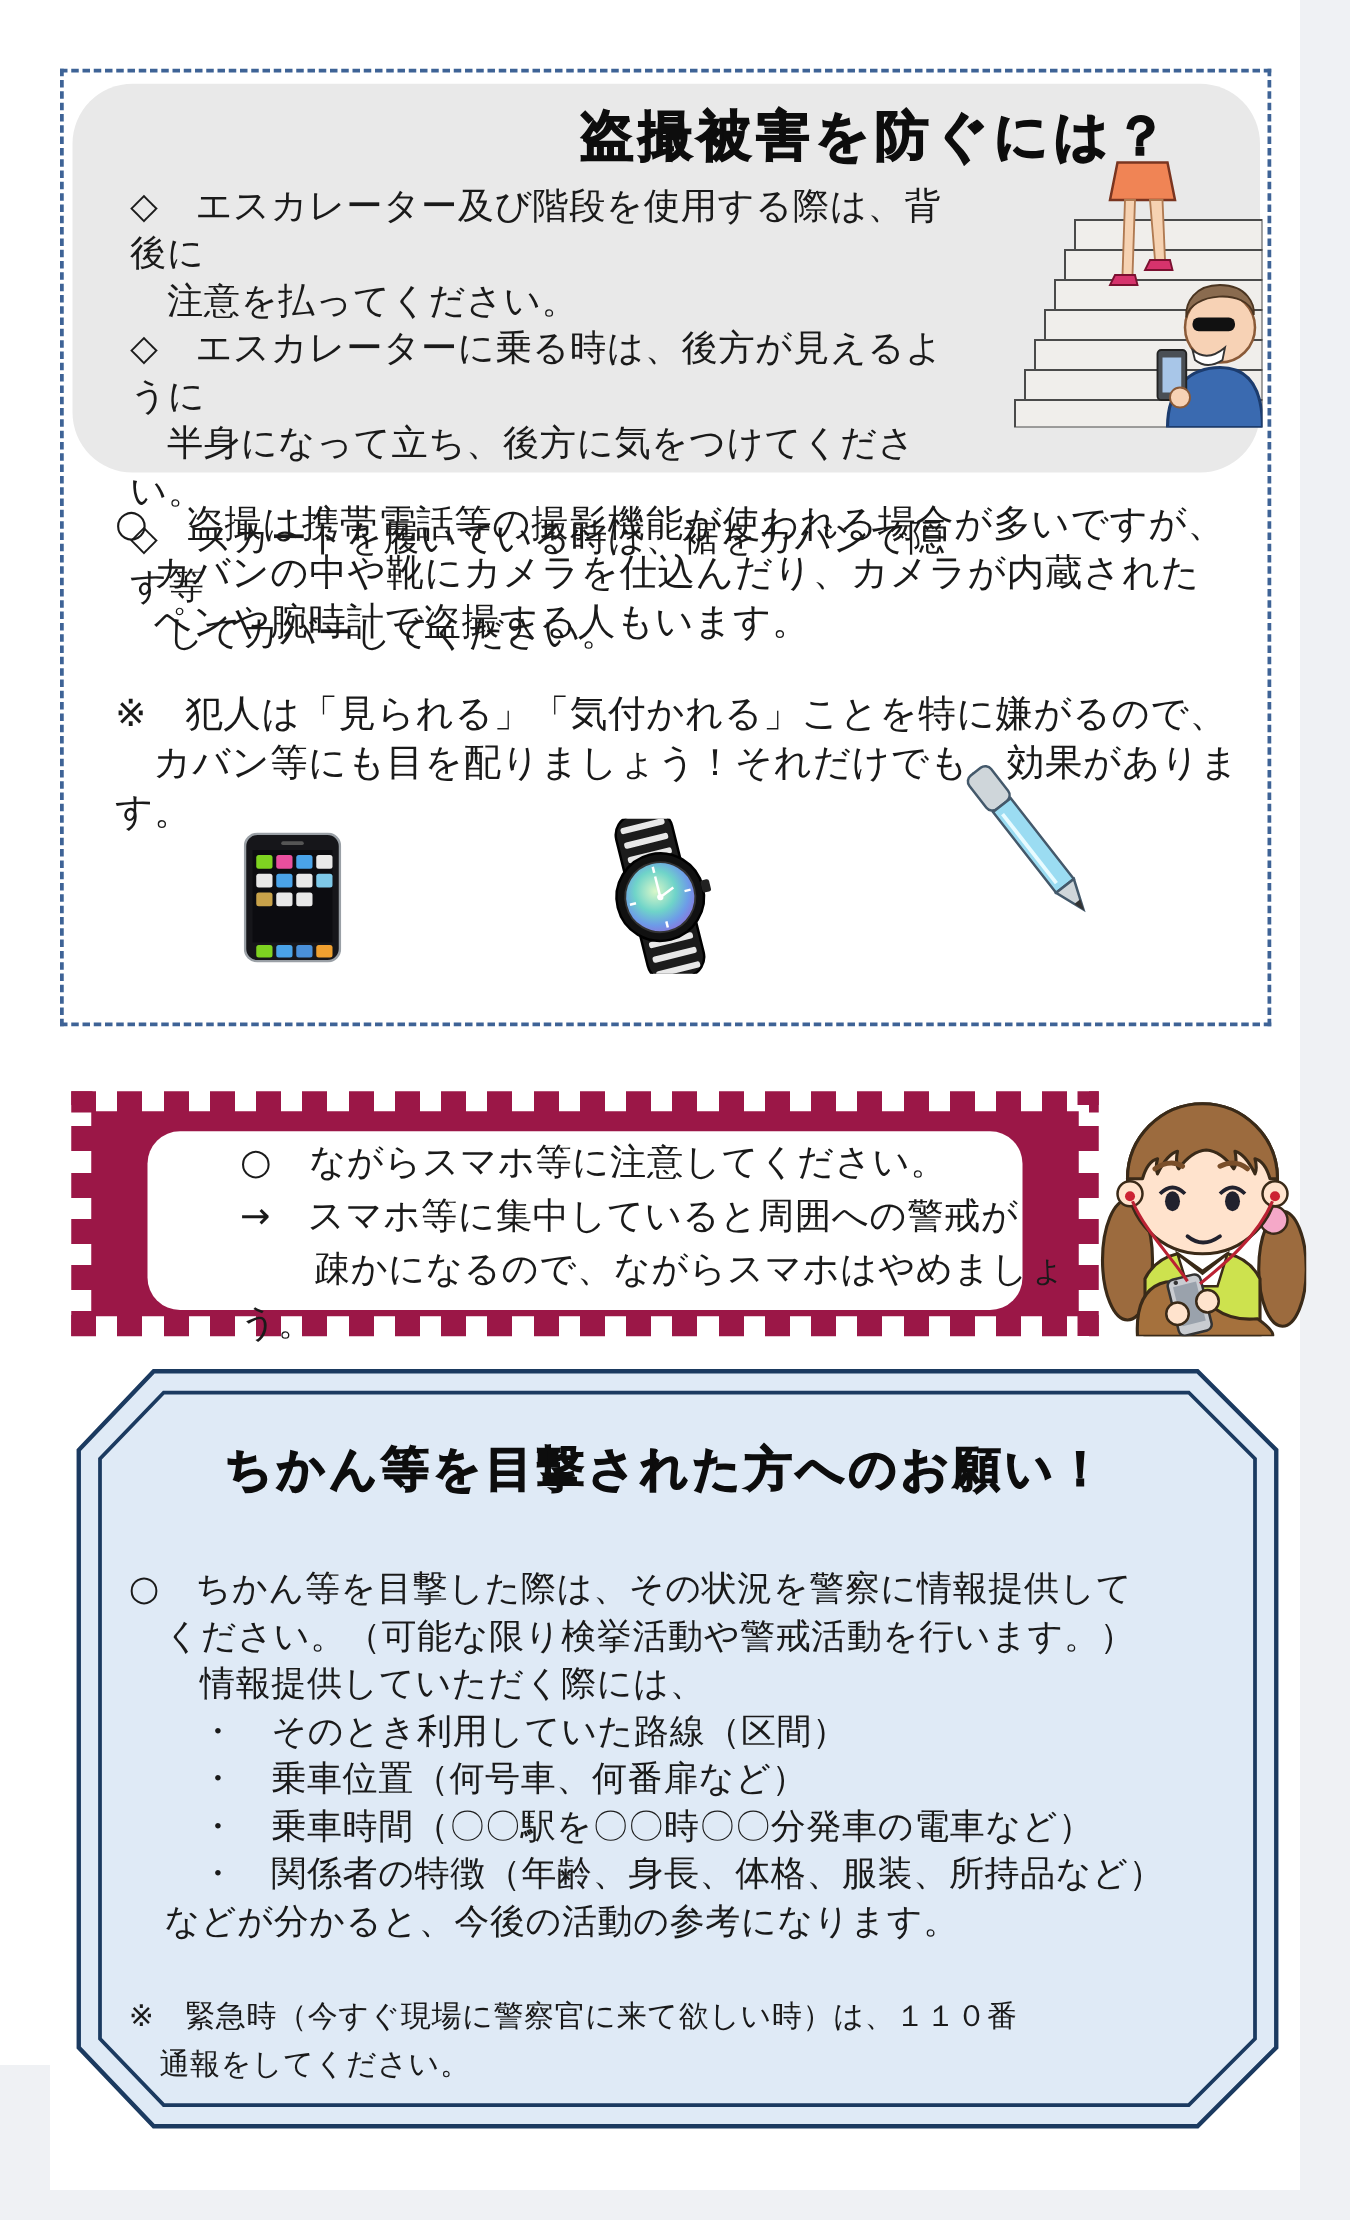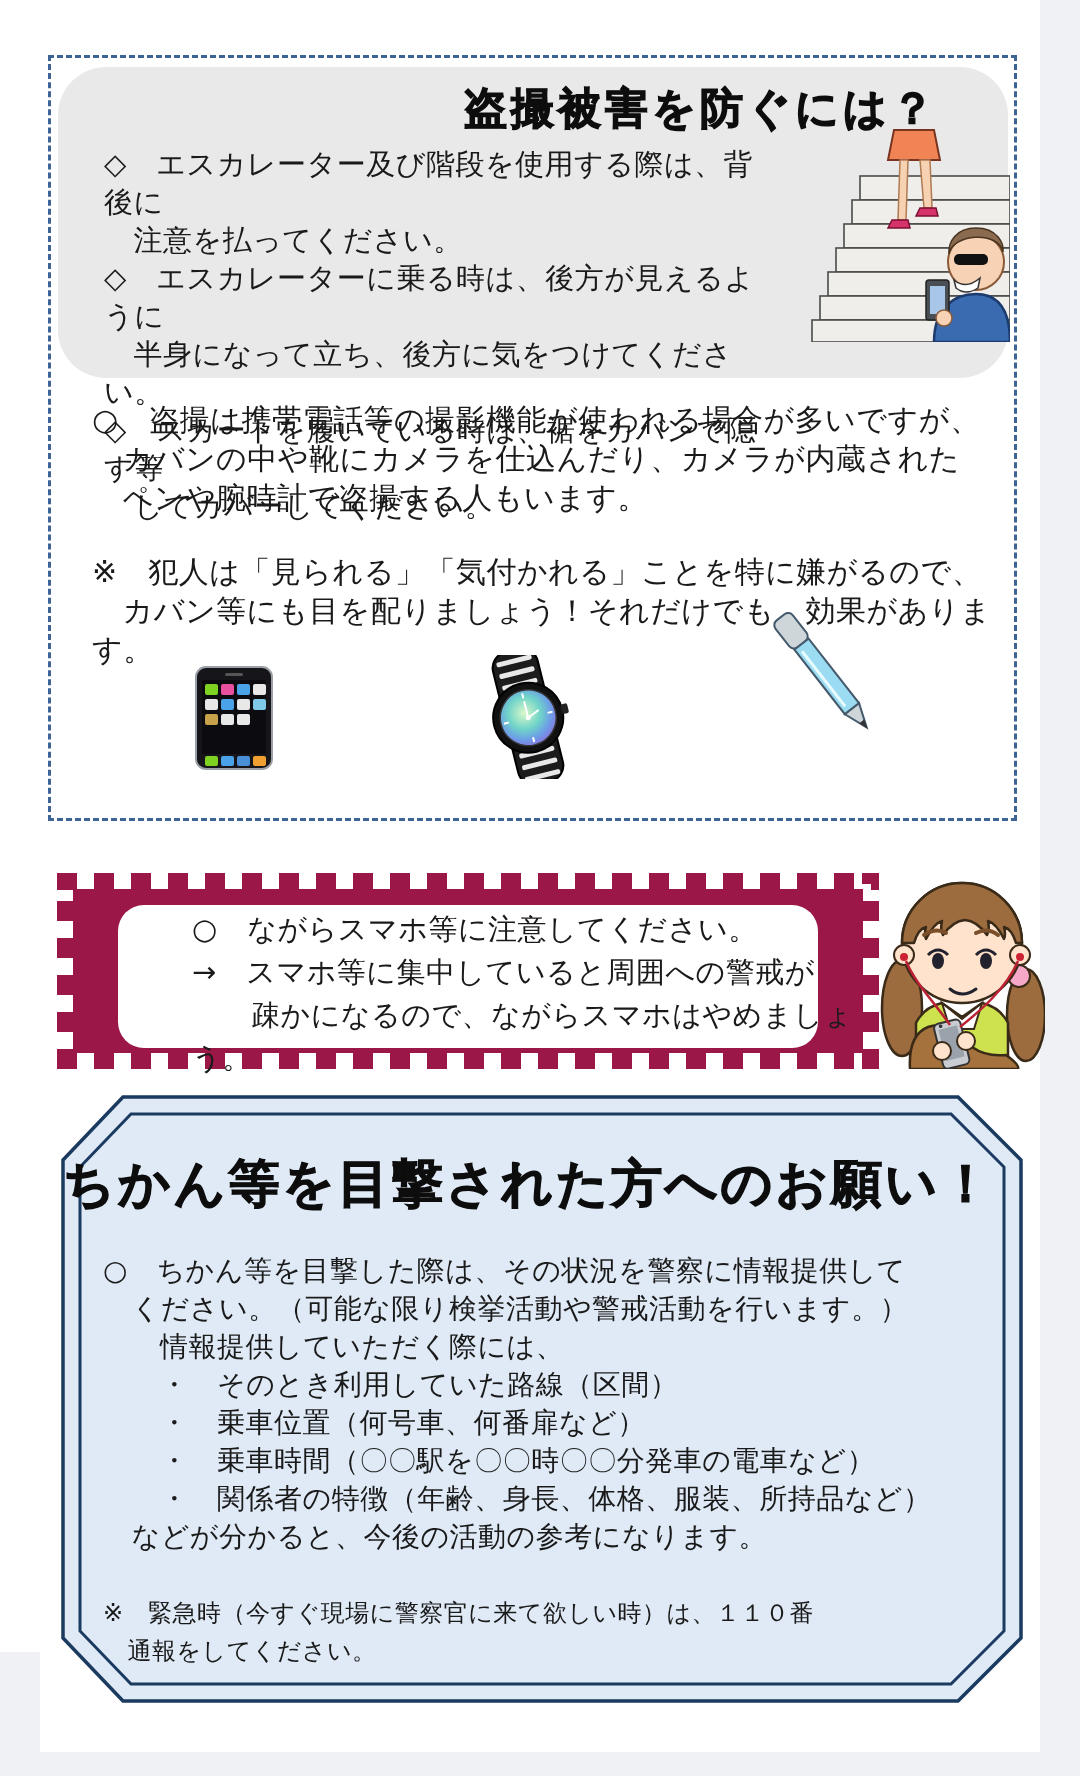--- a/index.html
+++ b/index.html
@@ -30,21 +30,21 @@
   .stamp{left:57px;top:873px;width:822px;height:196px;
     background:
       repeating-linear-gradient(90deg,var(--red) 0 20px,transparent 20px 37px) 0 0/100% 17px no-repeat,
       repeating-linear-gradient(90deg,var(--red) 0 20px,transparent 20px 37px) 0 100%/100% 17px no-repeat,
       repeating-linear-gradient(0deg,var(--red) 0 20px,transparent 20px 37px) 0 0/17px 100% no-repeat,
       repeating-linear-gradient(0deg,var(--red) 0 20px,transparent 20px 37px) 100% 0/17px 100% no-repeat,
       linear-gradient(var(--red),var(--red)) 16px 16px/calc(100% - 32px) calc(100% - 32px) no-repeat;}
   .stampinner{left:118px;top:905px;width:700px;height:143px;background:#fff;border-radius:26px;}
   .stamptext{left:160px;top:908px;width:680px;font-size:29px;line-height:43px;margin-left:32px;}
   
-  .bottomtitle{left:63px;top:1150px;width:940px;font-size:51px;font-weight:900;
+  .bottomtitle{left:63px;top:1150px;width:940px;text-align:center;font-size:38px;font-weight:900;
                color:#0d0d0d;letter-spacing:3px;-webkit-text-stroke:1.2px #0d0d0d;}
   .breport{left:103px;top:1252px;width:880px;font-size:28px;line-height:38px;}
   .bemerg{left:103px;top:1594px;width:880px;font-size:24px;line-height:38px;}
 </style>
 </head>
 <body>
 
 <div class="canvas">
   <div class="paper"></div>
   <div class="corner-cut"></div>

